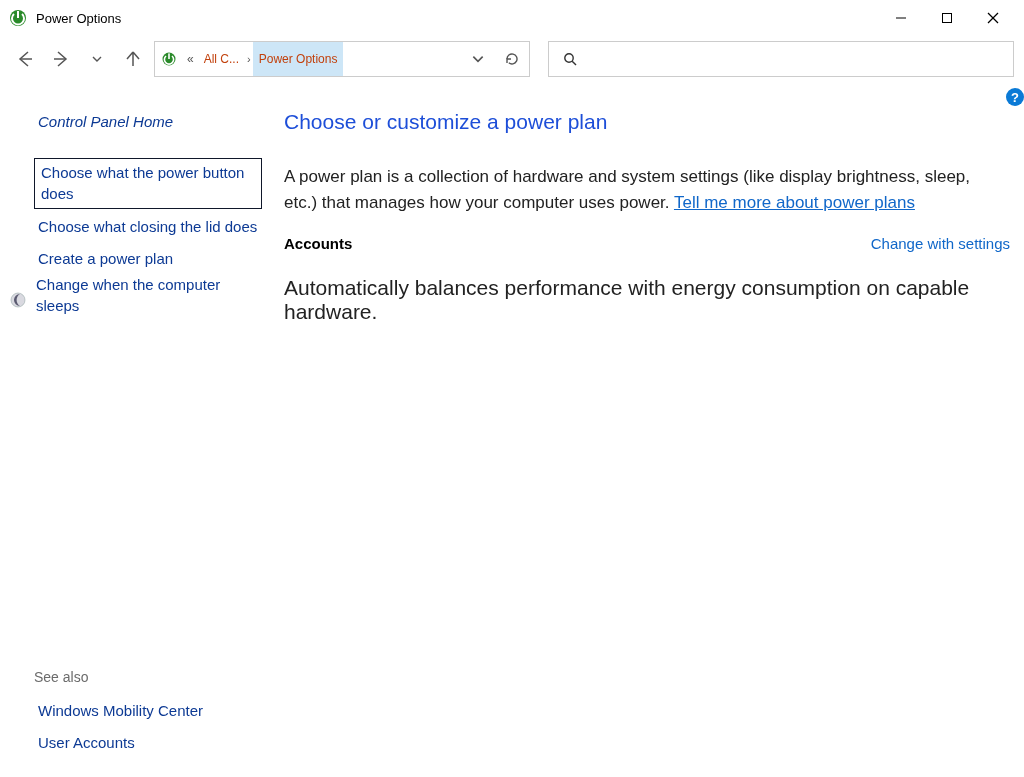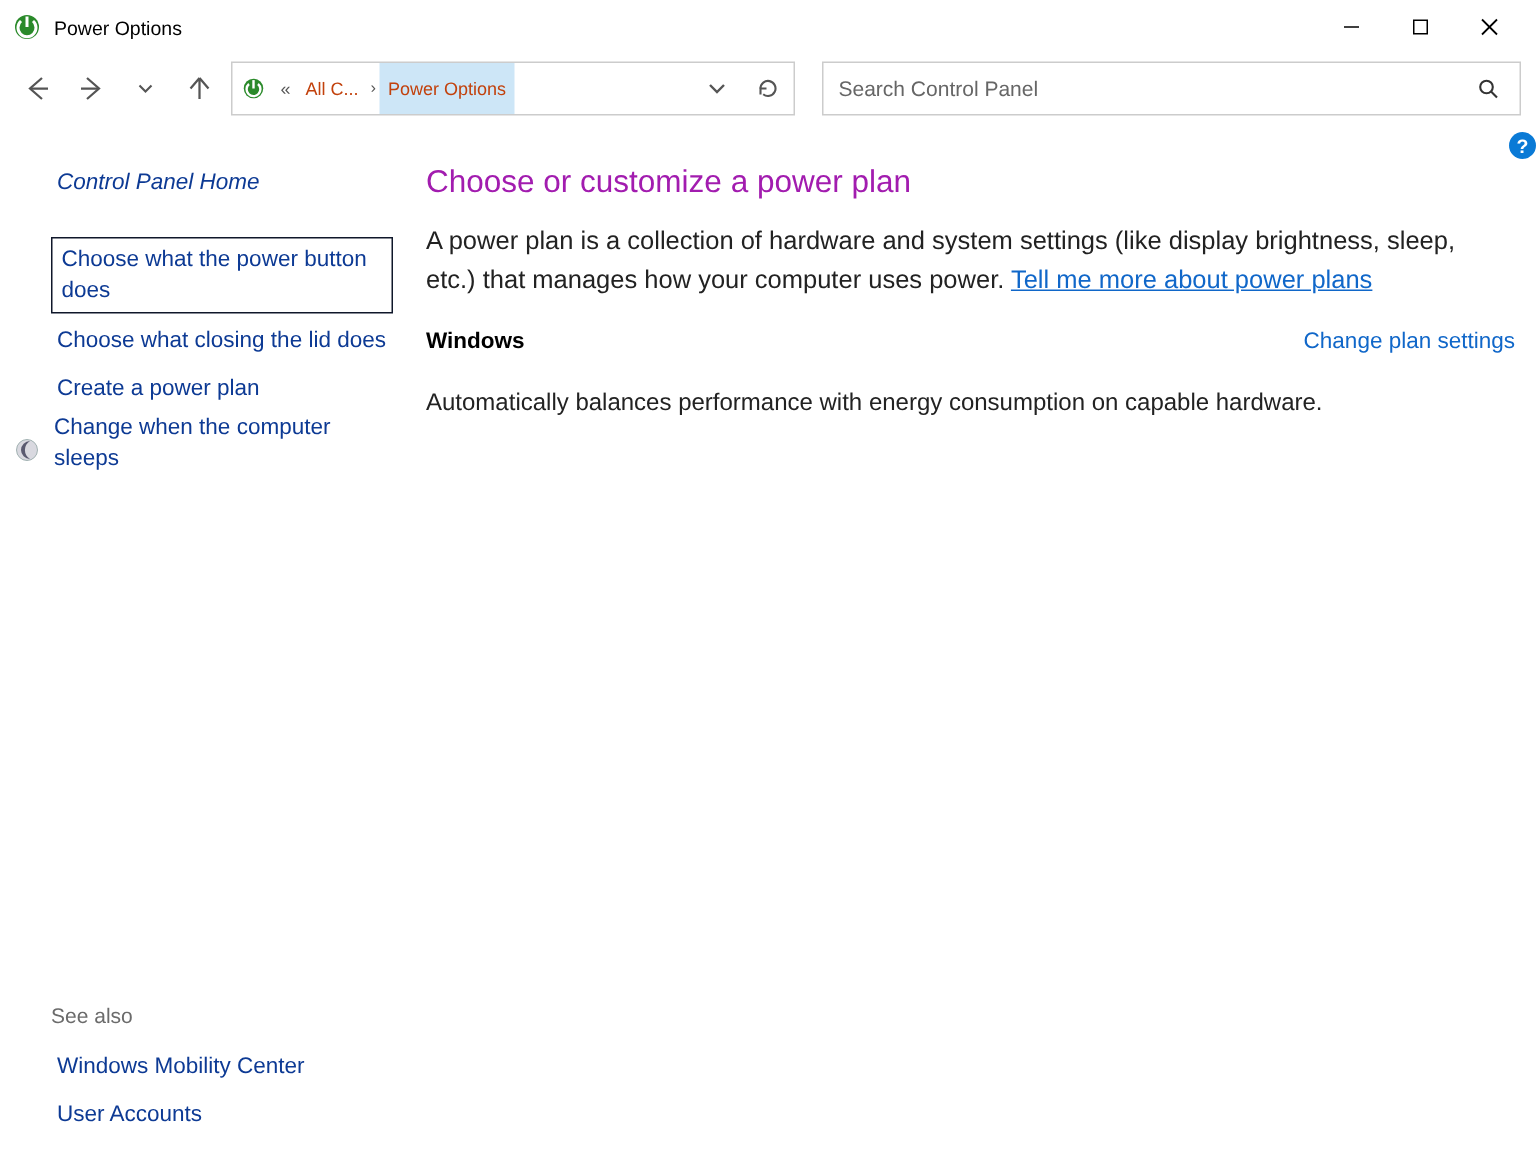--- a/index.html
+++ b/index.html
@@ -38,33 +38,33 @@
     .sidebar { width: 276px; padding: 24px 14px 18px 34px; display: flex; flex-direction: column; }
     .sidebar a.link { color: #0d3a94; font-size: 15px; text-decoration: none; display: block; padding: 6px 4px; line-height: 1.35; }
     .sidebar a.cp-home { margin-bottom: 18px; font-style: italic; }
     .sidebar .highlighted { border: 1px solid #0f172a; padding: 4px 6px; margin: 2px 0; }
     .sidebar .with-icon { display: flex; align-items: center; gap: 6px; }
     .sidebar .moon { width: 16px; height: 16px; flex-shrink: 0; margin-left: -24px; margin-top: 3px; }
     .sidebar .seealso-block { margin-top: auto; }
     .sidebar .seealso-label { color: #6b6b6b; font-size: 14px; margin-bottom: 10px; }
 
     .main { flex: 1; padding: 28px 14px 18px 8px; position: relative; }
-    .main h1 { color: #a21caf; font-size: 21px; font-weight: 400; margin-bottom: 14px; }
+    .main h1 { color: #1d4ed8; font-size: 21px; font-weight: 400; margin-bottom: 30px; }
     .main p.desc { font-size: 17px; color: #222; line-height: 1.5; margin-bottom: 20px; max-width: 720px; }
     .main p.desc a { color: #1067c9; text-decoration: underline; }
 
     .section-header { position: relative; margin: 12px 0 14px; height: 20px; }
     .section-header .line { position: absolute; left: 0; right: 0; top: 50%; border-top: 1px solid #ccc; }
     .section-header .label { position: relative; background: #fff; padding-right: 10px; font-size: 14.5px; color: #222; margin-left: 6px; }
 
     .plan-row { display: flex; align-items: baseline; margin-bottom: 6px; }
     .plan-name { font-size: 15px; font-weight: 700; }
     .plan-row .flex { flex: 1; }
     .plan-change { color: #1067c9; font-size: 15px; text-decoration: none; }
-    .plan-desc { font-size: 16px; color: #222; margin-top: 24px; }
+    .plan-desc { font-size: 21px; color: #222; margin-top: 24px; }
 
     .help-bubble { position: absolute; top: 6px; right: 0; width: 18px; height: 18px; border-radius: 50%; background: #0a7ad6; color: #fff; font-size: 13px; font-weight: bold; display: flex; align-items: center; justify-content: center; }
   </style>
 </head>
 <body>
 
 <div class="titlebar">
   <span class="app-icon">
     <svg viewBox="0 0 20 20" width="20" height="20">
       <circle cx="10" cy="10" r="8" fill="#2a8a2a"></circle>
@@ -136,21 +136,20 @@
     </div>
     <div class="addr-btn">
       <svg width="16" height="16" viewBox="0 0 16 16">
           <path d="M3 8 a5 5 0 1 1 1.8 3.8" fill="none" stroke="#555" stroke-width="1.4"></path>
           <path d="M3 12 L3 8 L7 8" fill="none" stroke="#555" stroke-width="1.4"></path>
         </svg>
     </div>
   </div>
 
   <div class="searchbox">
-    <input type="text" placeholder="Search Control Panel" style="">
     <span class="mag">
       <svg width="15" height="15" viewBox="0 0 15 15">
           <circle cx="6" cy="6" r="4.2" fill="none" stroke="#333" stroke-width="1.4"></circle>
           <line x1="9.2" y1="9.2" x2="13" y2="13" stroke="#333" stroke-width="1.4"></line>
         </svg>
     </span>
   </div>
 </div>
 
 <div class="body">
@@ -185,19 +184,19 @@
   <div class="main">
     <div class="help-bubble">?</div>
 
     <h1>Choose or customize a power plan</h1>
     <p class="desc">
       <span>A power plan is a collection of hardware and system settings (like display brightness, sleep, etc.) that manages how your computer uses power. </span><a href="#">Tell me more about power plans</a>
     </p>
 
 
     <div class="plan-row">
-      <span class="plan-name">Windows</span>
+      <span class="plan-name">Accounts</span>
       <span class="flex"></span>
-      <a href="#" class="plan-change">Change plan settings</a>
+      <a href="#" class="plan-change">Change with settings</a>
     </div>
     <div class="plan-desc">Automatically balances performance with energy consumption on capable hardware.</div>
   </div>
 </div>
 
 </body></html>

